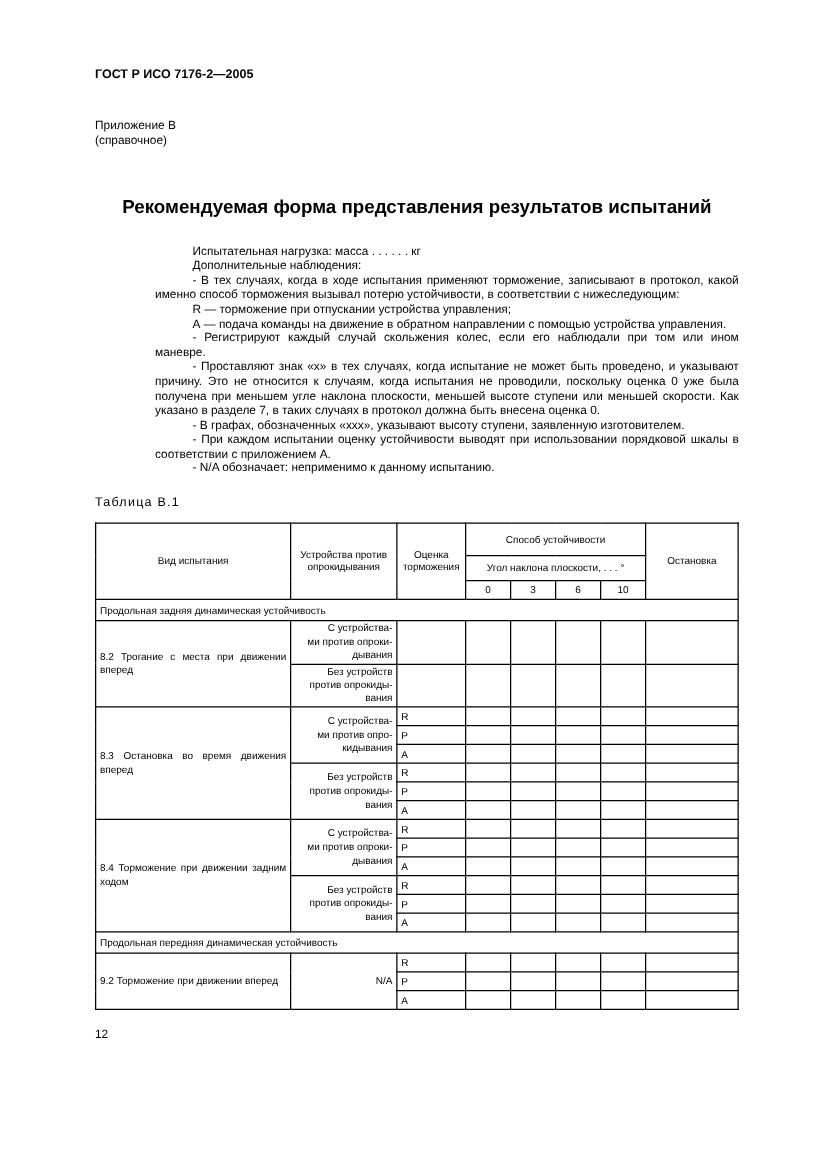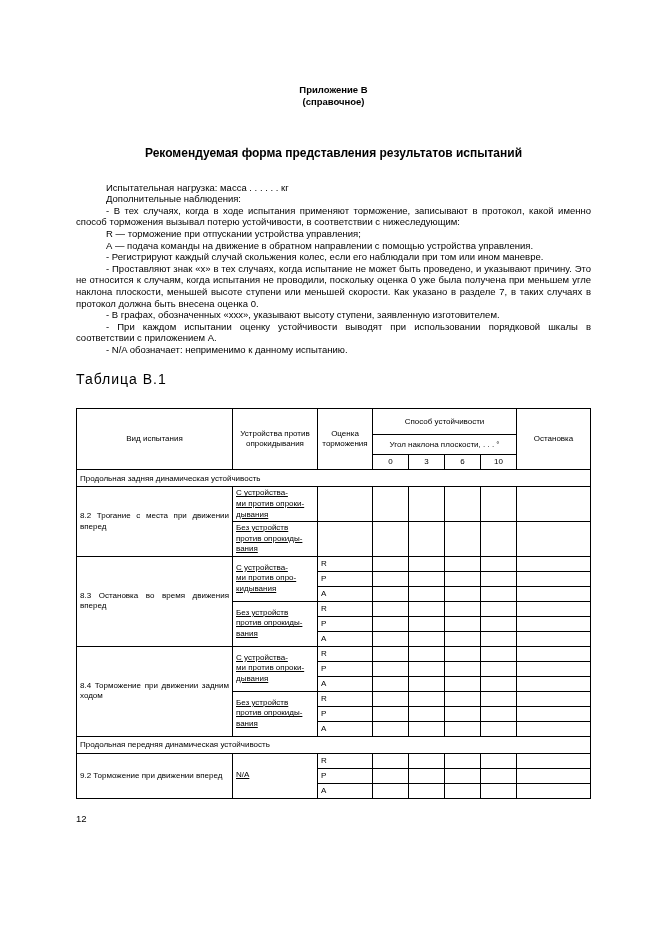--- a/index.html
+++ b/index.html
@@ -11,42 +11,41 @@
     color: #000;
     overflow: hidden;
   }
   .page { padding: 54px 70px 0 76px; }
   .doc-code {
     font-weight: bold;
     font-size: 10px;
   }
   .appendix {
     margin-top: 30px;
-    text-align: center;
-    font-weight: bold;
+    font-weight: normal;
     font-size: 9.5px;
     line-height: 1.25;
   }
   .title {
     margin-top: 38px;
     text-align: center;
     font-weight: bold;
-    font-size: 12px;
-  }
-  .notes { margin-top: 22px; }
+    font-size: 15px;
+  }
+  .notes { margin-top: 22px; margin-left: 48px; }
   .para {
     font-size: 9.5px;
     line-height: 1.22;
     text-align: justify;
     text-indent: 30px;
   }
   .table-caption {
     margin-top: 16px;
-    margin-bottom: 21px;
-    font-size: 14px;
+    margin-bottom: 10px;
+    font-size: 10px;
     letter-spacing: 1px;
   }
   table.results {
     border-collapse: collapse;
     width: 514px;
     table-layout: fixed;
   }
   table.results th,
   table.results td {
     border: 1px solid #000;
@@ -66,44 +65,44 @@
   td.test-cell {
     vertical-align: top;
     text-align: justify;
     font-size: 8.5px;
     line-height: 1.3;
     padding: 2px 4px;
   }
   td.device-cell {
     vertical-align: top;
     white-space: pre-line;
-    text-align: left;
+    text-align: right;
     font-size: 8.5px;
     line-height: 1.32;
     padding: 3px 4px;
-    text-decoration: underline;
   }
   td.brake-cell {
     height: 15px;
     font-size: 8.5px;
     text-align: left;
     vertical-align: top;
     padding: 1px 4px;
   }
   td.grade-cell, td.note-cell { height: 15px; }
   .page-number {
     margin-top: 14px;
     font-size: 9.5px;
   }
 </style>
 </head>
 <body>
 
 <div class="page">
 
+  <div class="doc-code">ГОСТ Р ИСО 7176-2—2005</div>
 
   <div class="appendix">
     <div>Приложение В</div>
     <div>(справочное)</div>
   </div>
 
   <div class="title">Рекомендуемая форма представления результатов испытаний</div>
 
   <div class="notes">
       <p class="para">Испытательная нагрузка: масса . . . . . .  кг</p>

